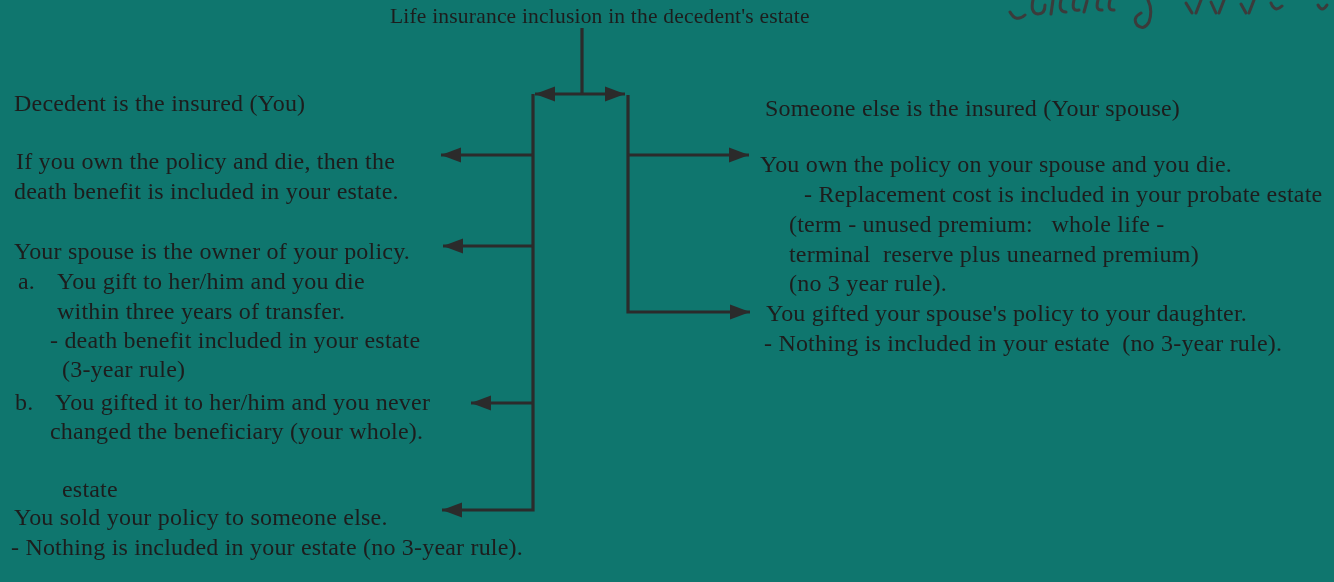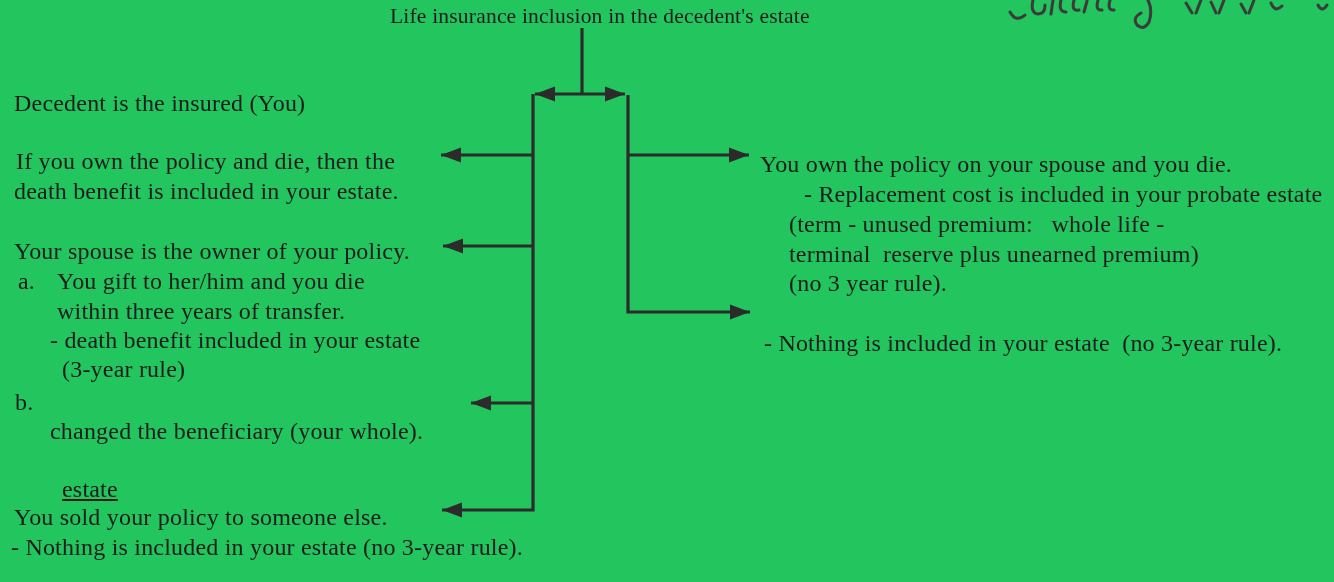--- a/index.html
+++ b/index.html
@@ -1,19 +1,19 @@
 <!DOCTYPE html>
 <html><head>
 <meta charset="utf-8">
 <style>
   html,body{margin:0;padding:0;background:#ffffff;}
   #page{
     position:relative;
     width:1334px;height:582px;
-    background:#22c55e;
+    background:#0f766e;
     font-family:"Liberation Serif","DejaVu Serif",serif;
     color:#1d1d1d;
     overflow:hidden;
   }
   .line{
     position:absolute;
     font-size:24px;
     line-height:26px;
     white-space:pre;
     letter-spacing:0.2px;
@@ -87,28 +87,31 @@
 
   <div class="line" style="left:14px;top:238px;">Your spouse is the owner of your policy.</div>
 
   <div class="line" style="left:18px;top:268px;">a.</div>
   <div class="line" style="left:57px;top:268px;">You gift to her/him and you die</div>
   <div class="line" style="left:57px;top:298px;">within three years of transfer.</div>
   <div class="line" style="left:50px;top:327px;">- death benefit included in your estate</div>
   <div class="line" style="left:62px;top:356px;">(3-year rule)</div>
 
   <div class="line" style="left:15px;top:389px;">b.</div>
+  <div class="line" style="left:55px;top:389px;">You gifted it to her/him and you never</div>
   <div class="line" style="left:50px;top:418px;">changed the beneficiary (your whole).</div>
-  <div class="line" style="left:62px;top:476px;text-decoration:underline;">estate</div>
+  <div class="line" style="left:62px;top:476px;">estate</div>
 
   <div class="line" style="left:14px;top:504px;">You sold your policy to someone else.</div>
   <div class="line" style="left:11px;top:534px;">- Nothing is included in your estate (no 3-year rule).</div>
 
+  <div class="line" style="left:765px;top:95px;">Someone else is the insured (Your spouse)</div>
 
   <div class="line" style="left:760px;top:151px;">You own the policy on your spouse and you die.</div>
   <div class="line" style="left:774px;top:181px;margin-left:30px;">- Replacement cost is included in your probate estate</div>
   <div class="line" style="left:789px;top:211px;">(term - unused premium:   whole life -</div>
   <div class="line" style="left:789px;top:241px;">terminal  reserve plus unearned premium)</div>
   <div class="line" style="left:789px;top:270px;">(no 3 year rule).</div>
 
+  <div class="line" style="left:766px;top:300px;">You gifted your spouse's policy to your daughter.</div>
   <div class="line" style="left:764px;top:330px;">- Nothing is included in your estate  (no 3-year rule).</div>
 
 </div>
 
 </body></html>

